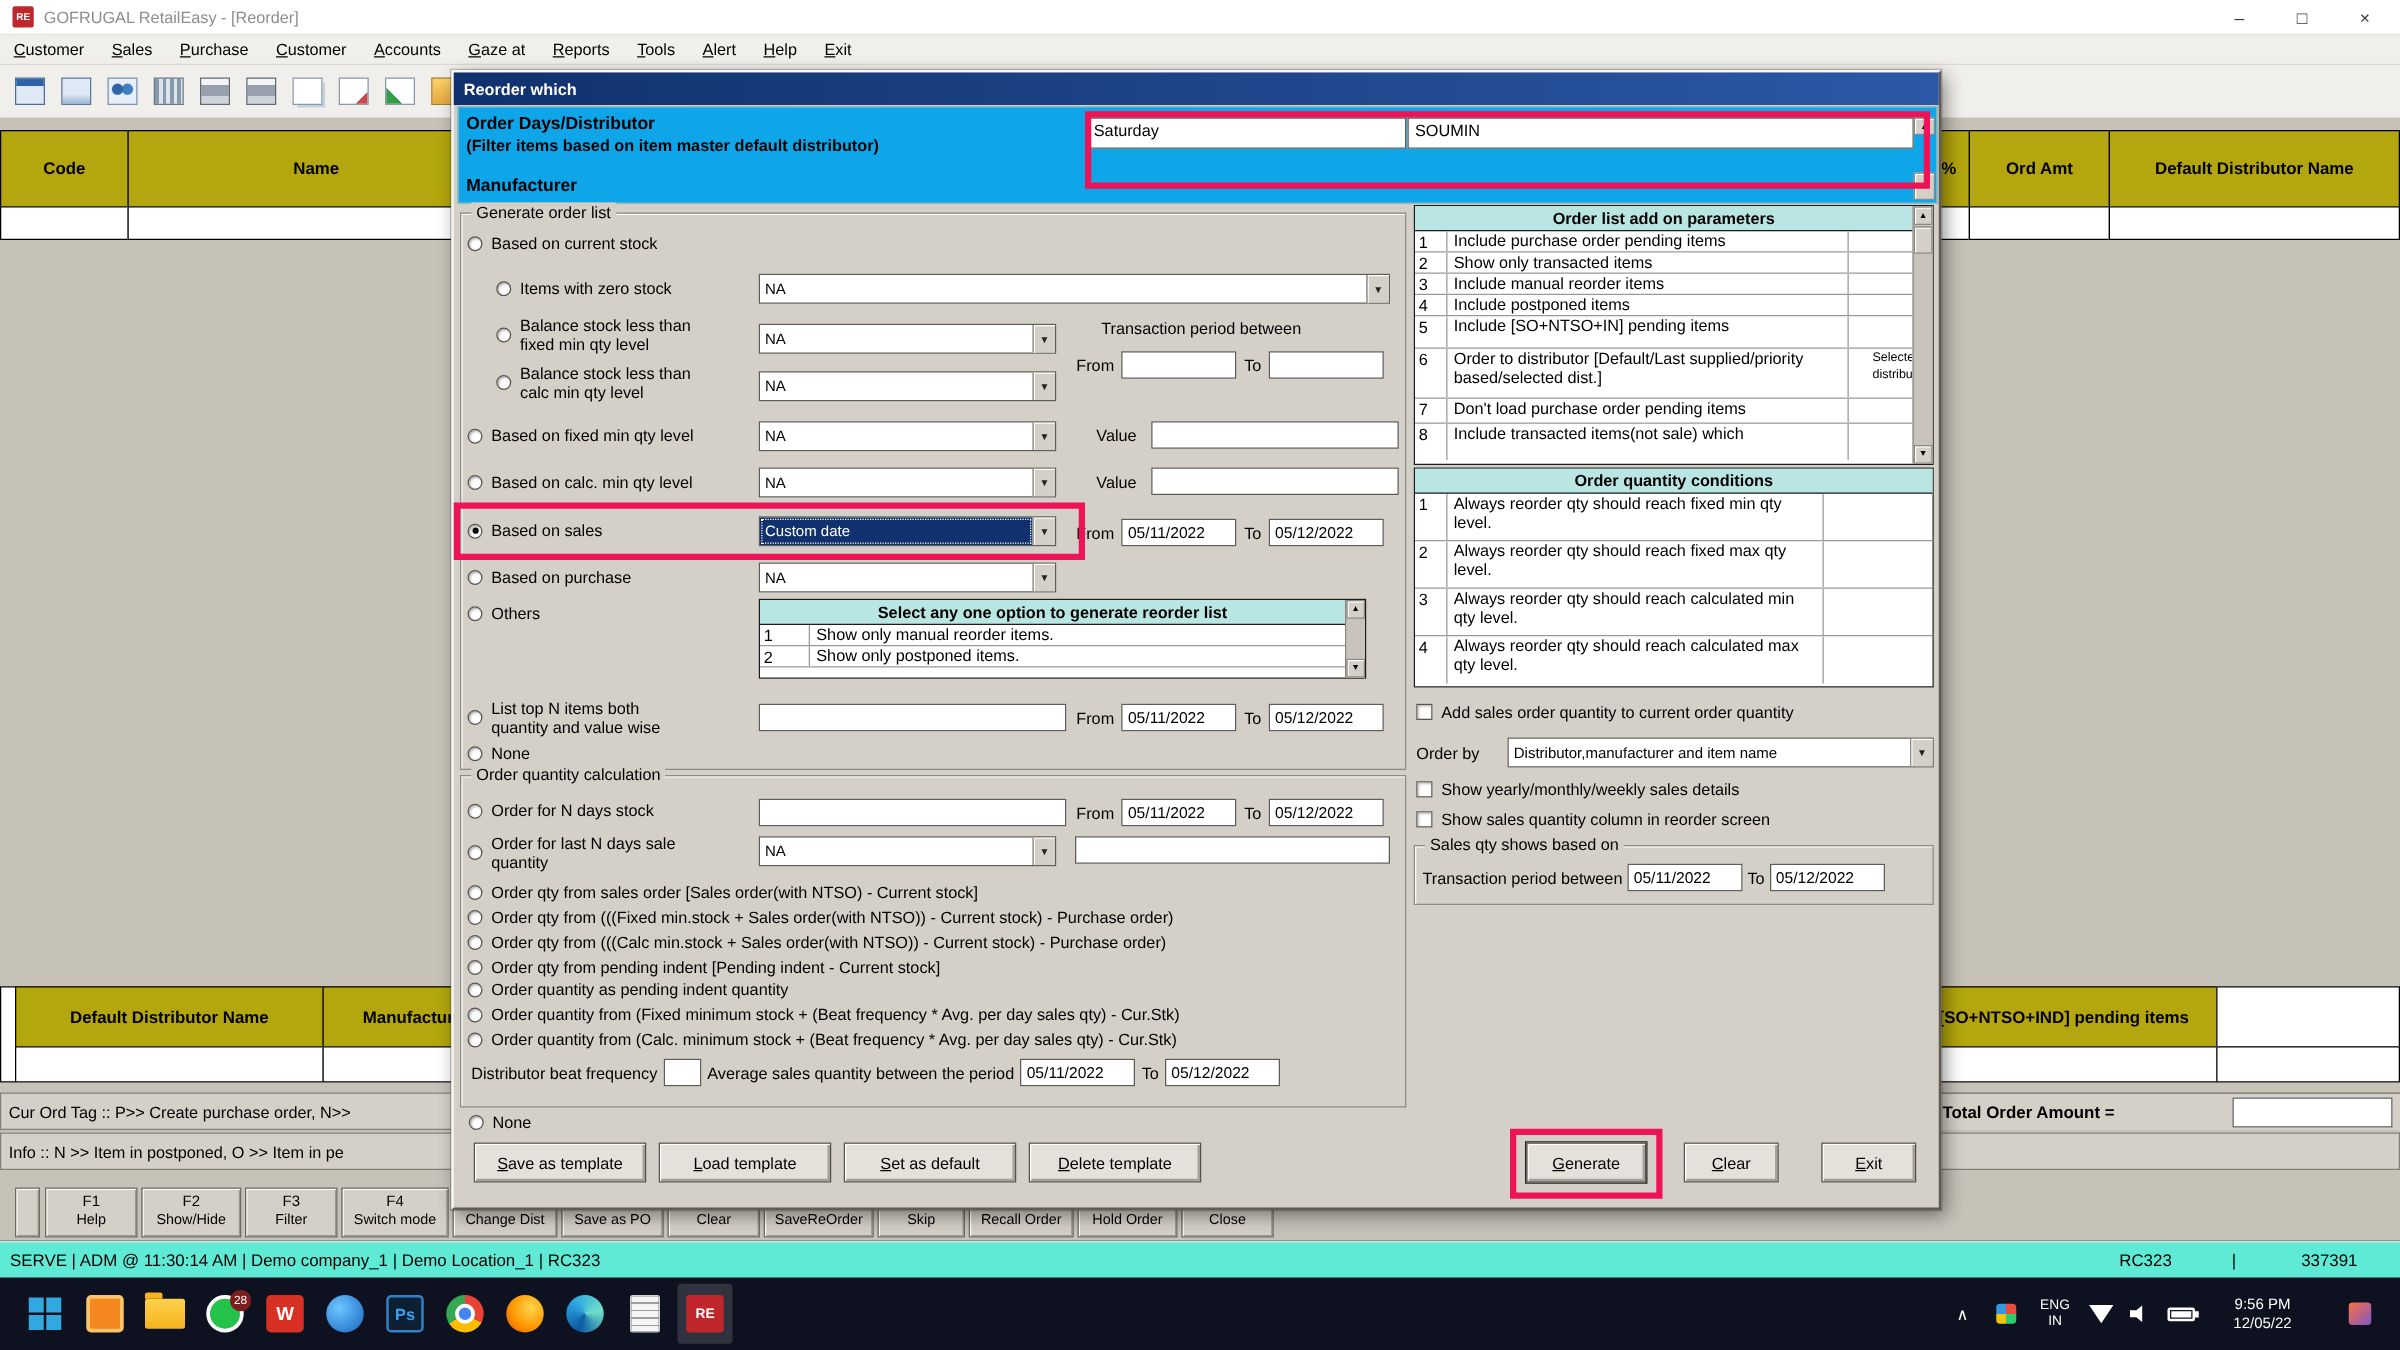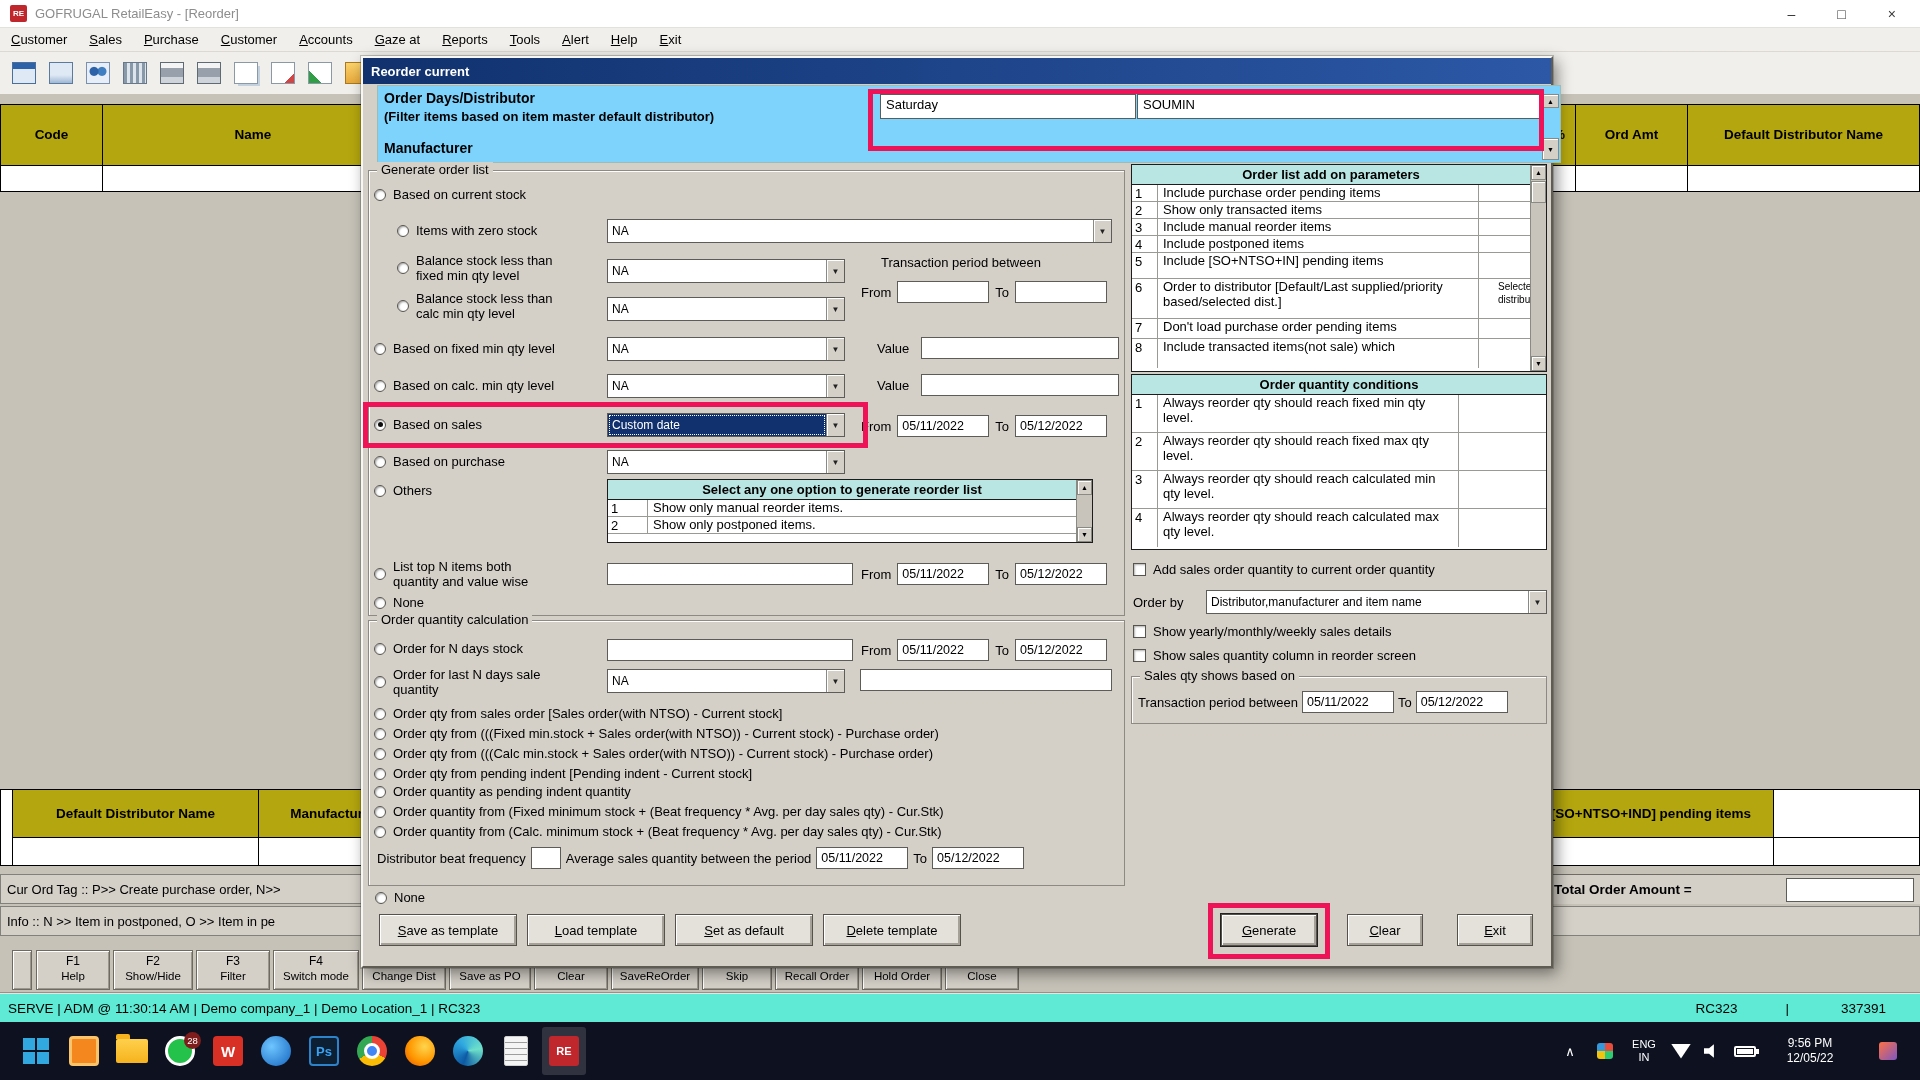--- a/index.html
+++ b/index.html
@@ -70,21 +70,21 @@
   .wifi { width:20px; height:15px; background:#fff; clip-path:polygon(50% 100%, 0 0, 100% 0); }
   .vol { width:18px; height:16px; background:#fff; clip-path:polygon(0 33%,28% 33%,55% 8%,55% 92%,28% 67%,0 67%); }
   .bat { width:22px; height:11px; border:2px solid #fff; border-radius:2px; position:relative; }
   .bat i { position:absolute; right:-5px; top:1px; width:3px; height:5px; background:#fff; }
   .bat b { position:absolute; inset:1px; background:#fff; }
   .pen { width:18px; height:18px; border-radius:3px; background:linear-gradient(135deg,#ff7043,#7e57c2); }
 
   
   .dialog { position:absolute; left:361px; top:56px; width:1192px; height:912px; background:#d4d0c8; border:2px solid; border-color:#f7f6f3 #5f5c54 #5f5c54 #f7f6f3; outline:1px solid #38363146; box-shadow:4px 5px 14px rgba(0,0,0,.45); z-index:10; }
   .dlg-title { position:absolute; left:0; top:0; width:100%; height:26px; background:linear-gradient(90deg,#10316d,#2c58a6); color:#fff; font-weight:bold; font-size:13px; display:flex; align-items:center; padding:0 8px; }
-  .dlg-top { position:absolute; left:14px; top:27px; width:1184px; height:78px; background:#7dd3fc; border:1px solid #9cbcba; }
+  .dlg-top { position:absolute; left:3px; top:27px; width:1184px; height:78px; background:#0ea5e9; border:1px solid #9cbcba; }
   .fs { position:absolute; border:1px solid #8c8a82; box-shadow:inset 1px 1px 0 #fdfdfb; }
   .legend { position:absolute; top:-9px; left:8px; background:#d4d0c8; padding:0 4px; font-size:13px; white-space:nowrap; }
   .radio { width:12px; height:12px; border-radius:50%; background:#fff; border:1px solid #56544e; box-shadow:inset 1px 1px 2px rgba(0,0,0,.35); flex:none; }
   .radio.sel::after { content:""; display:block; width:5px; height:5px; border-radius:50%; background:#0c0c0c; margin:2.5px auto; }
   .chk { width:13px; height:13px; background:#fff; border:1px solid #56544e; box-shadow:inset 1px 1px 2px rgba(0,0,0,.3); flex:none; }
   .combo { position:absolute; height:24px; background:#fff; border:1px solid #5c5c58; display:flex; align-items:stretch; }
   .cv { flex:1; padding:1px 4px; font-size:12px; white-space:nowrap; overflow:hidden; display:flex; align-items:center; }
   .combo.sel .cv { background:#10316d; color:#fff; outline:1px dotted #fff; outline-offset:-2px; }
   .ca { width:18px; background:#d4d0c8; border-left:1px solid #8a8a84; box-shadow:inset 1px 1px 0 #fff; display:flex; align-items:center; justify-content:center; font-size:8px; color:#222; }
   .fld { background:#fff; border:1px solid #5c5c58; height:22px; font:13px "Liberation Sans", sans-serif; padding:0 4px; }
@@ -344,21 +344,21 @@
         <div>9:56 PM</div>
         <div>12/05/22</div>
       </div>
   </div>
   <div class="tslot" style="left:1872px;width:32px">
       <span class="pen"></span>
     </div>
 
   <div class="dialog">
     <div class="dlg-title">
-        <span>Reorder current</span>
+        <span>Reorder which</span>
       </div>
 
     <div class="dlg-top">
       <div class="abs b" style="left:6px;top:4px;font-size:14px">Order Days/Distributor</div>
       <div class="abs b" style="left:6px;top:23px;font-size:13px">(Filter items based on item master default distributor)</div>
       <div class="abs b" style="left:6px;top:54px;font-size:14px">Manufacturer</div>
       <div class="abs" style="left:502px;top:8px;width:256px;height:25px;background:#fff;border:1px solid #5c5c58;padding:2px 5px;font-size:13px">Saturday</div>
       <div class="abs" style="left:759px;top:8px;width:405px;height:25px;background:#fff;border:1px solid #5c5c58;padding:2px 5px;font-size:13px">SOUMIN</div>
       <div class="abs sbb" style="left:1164px;top:8px;width:17px;height:14px">▲</div>
       <div class="abs sbb" style="left:1164px;top:52px;width:17px;height:22px">▼</div>

